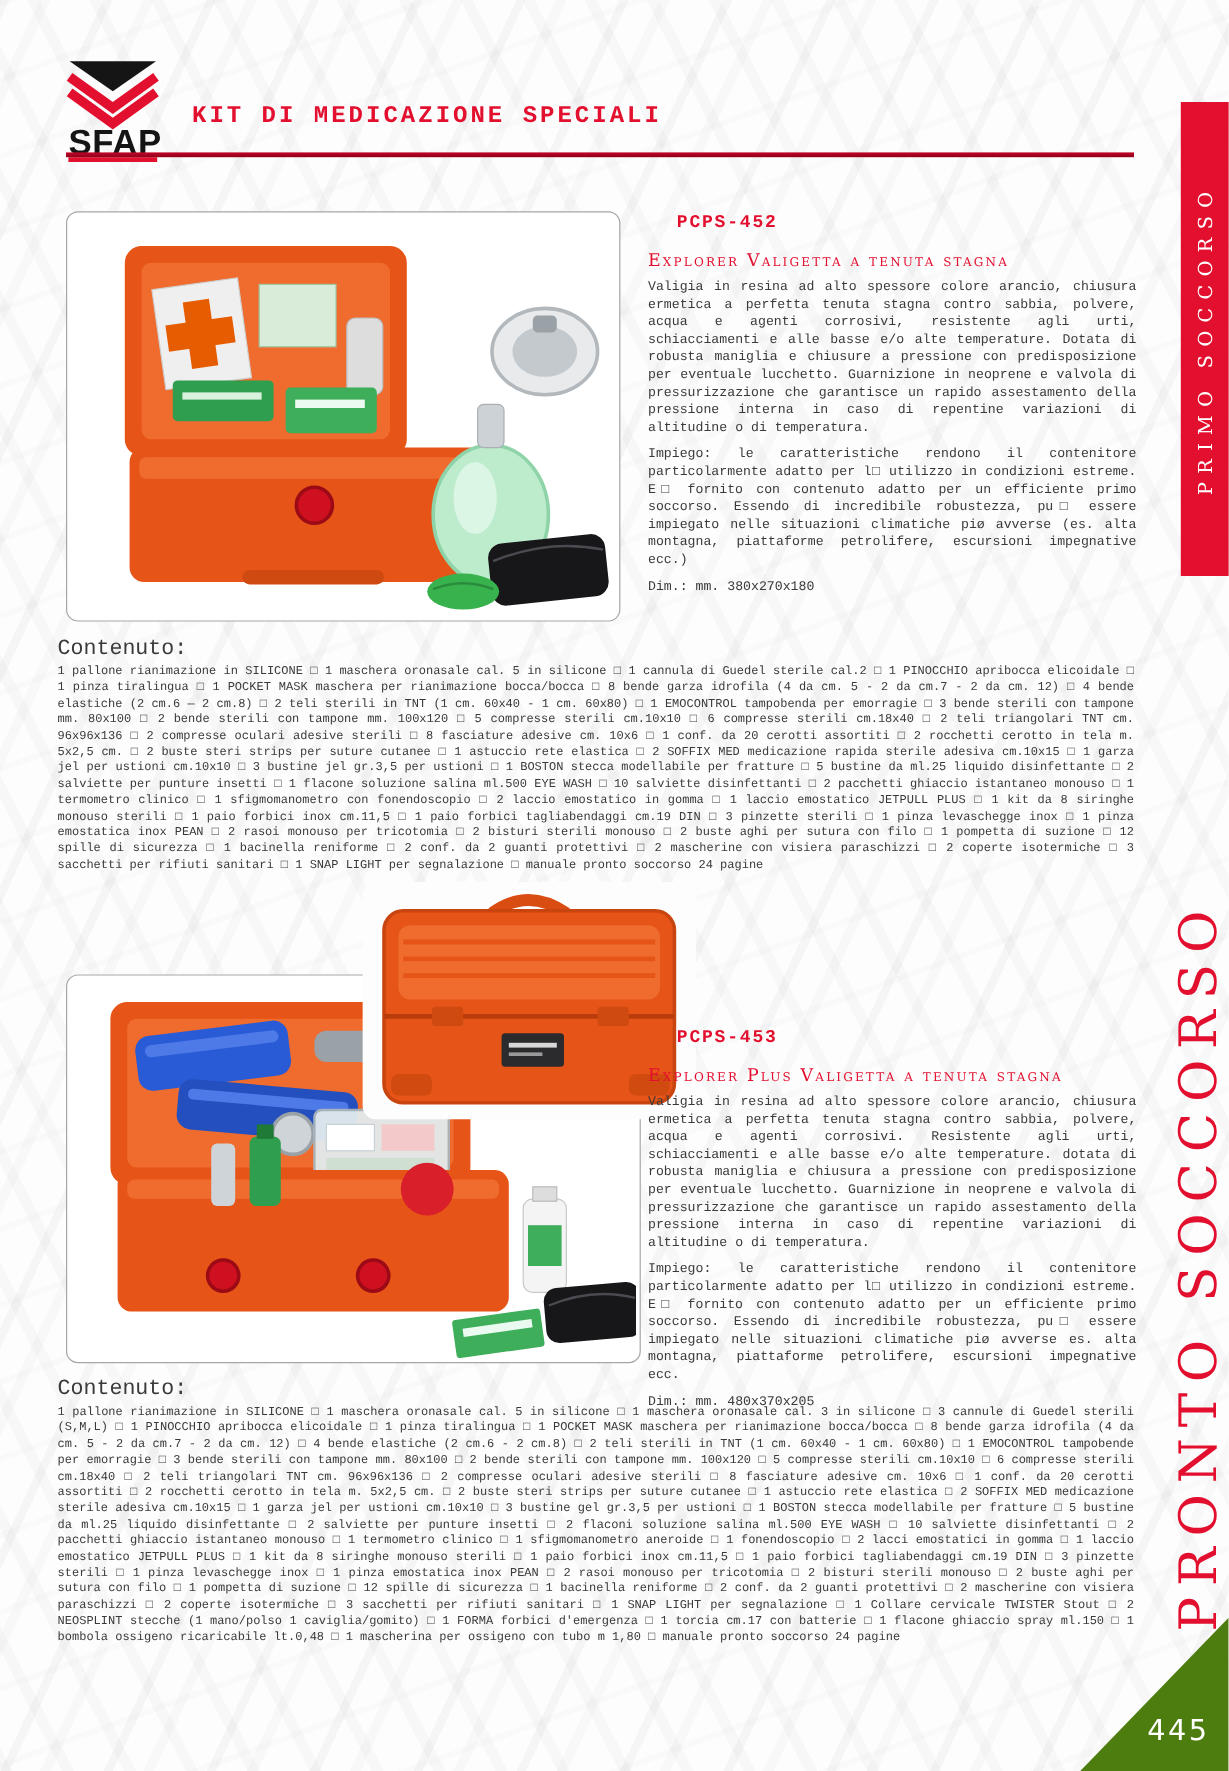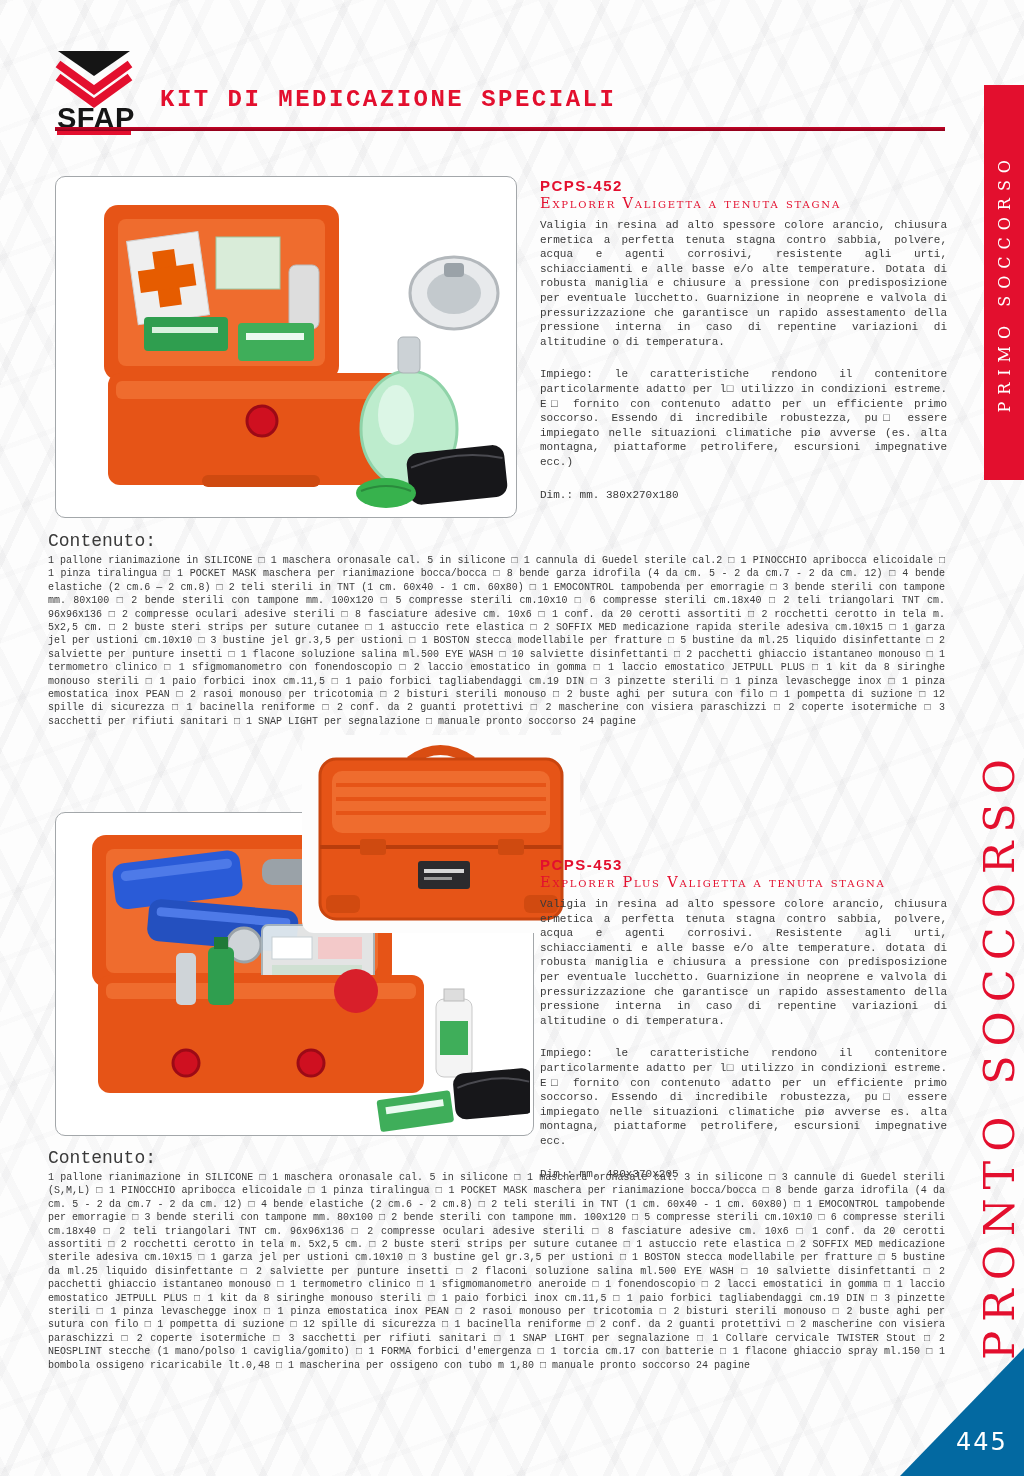--- a/index.html
+++ b/index.html
@@ -13,21 +13,21 @@
     position:absolute;inset:0;
     background-image:
       repeating-linear-gradient(115deg, rgba(110,110,120,0.055) 0 7px, transparent 7px 30px, rgba(110,110,120,0.035) 30px 38px, transparent 38px 78px),
       repeating-linear-gradient(63deg, rgba(110,110,120,0.04) 0 9px, transparent 9px 46px),
       repeating-linear-gradient(160deg, rgba(110,110,120,0.025) 0 5px, transparent 5px 60px);
   }
   .abs{position:absolute;}
   
   .logo{left:50px;top:48px;width:88px;height:88px;}
   .page-title{
-    left:160px;top:86px;font-size:24px;letter-spacing:2.5px;color:#e30f2e;
+    left:160px;top:86px;font-size:20px;letter-spacing:2.5px;color:#e30f2e;
     font-family:"Liberation Mono",monospace;white-space:nowrap;font-weight:bold;
   }
   .header-rule{left:55px;top:127px;width:890px;height:4px;background:linear-gradient(#c30526,#90001b);}
   
   .ribbon{
     left:984px;top:85px;width:40px;height:395px;background:#e30f2e;
     display:flex;align-items:center;justify-content:center;
   }
   .ribbon-label{
     writing-mode:vertical-rl;transform:rotate(180deg);
@@ -36,45 +36,45 @@
   .side-category{
     left:974px;top:748px;width:50px;height:614px;
     display:flex;align-items:center;justify-content:center;
   }
   .side-category-label{
     writing-mode:vertical-rl;transform:rotate(180deg);
     color:#e30f2e;font-family:"DejaVu Serif",serif;font-size:43px;letter-spacing:9px;white-space:nowrap;
   }
   
   .corner{
-    left:900px;top:1348px;width:124px;height:128px;background:#0369a1;
+    left:900px;top:1348px;width:124px;height:128px;background:#4d7c0f;
     clip-path:polygon(100% 0,100% 100%,0 100%);
   }
   .page-number{
     position:absolute;left:56px;top:80px;color:#fff;
     font-family:"DejaVu Sans",sans-serif;font-size:24px;font-weight:400;letter-spacing:2px;
   }
   
   .photo-frame{
     background:#fff;border:1.5px solid #a3a7aa;border-radius:10px;overflow:hidden;
   }
   .frame1{left:55px;top:176px;width:460px;height:340px;}
   .frame2{left:55px;top:812px;width:477px;height:322px;}
   .closed-case{left:302px;top:735px;width:322px;height:198px;}
   
   .prod-text{left:540px;width:407px;color:#3a3a3a;}
   .pt1{top:177px;}
   .pt2{top:856px;}
-  .prod-code{color:#e30f2e;font-size:15px;letter-spacing:1.5px;font-weight:bold;font-family:Liberation Sans, sans-serif;}
+  .prod-code{color:#e30f2e;font-size:15px;letter-spacing:1.5px;font-weight:bold;font-family:Liberation Mono, monospace;margin-left:24px;}
   .prod-name{
     color:#e30f2e;font-family:"DejaVu Serif",serif;font-variant:small-caps;
-    font-size:14.5px;letter-spacing:1.8px;margin-top:1px;font-weight:500;
+    font-size:14.5px;letter-spacing:1.8px;margin-top:16px;font-weight:500;
   }
   .prod-desc,.prod-impiego,.prod-dim{
-    font-size:11px;line-height:14.6px;text-align:justify;margin-top:18px;
+    font-size:11px;line-height:14.6px;text-align:justify;margin-top:8px;
     font-family:"Liberation Mono",monospace;color:#3a3a3a;
   }
   .prod-desc{margin-top:7px;}
   .prod-dim{text-align:left;}
   
   .contents{left:48px;width:897px;color:#3a3a3a;}
   .ct1{top:531px;}
   .ct2{top:1148px;}
   .contents-heading{font-size:18px;font-family:"Liberation Mono",monospace;margin-bottom:3px;}
   .contents-text{

